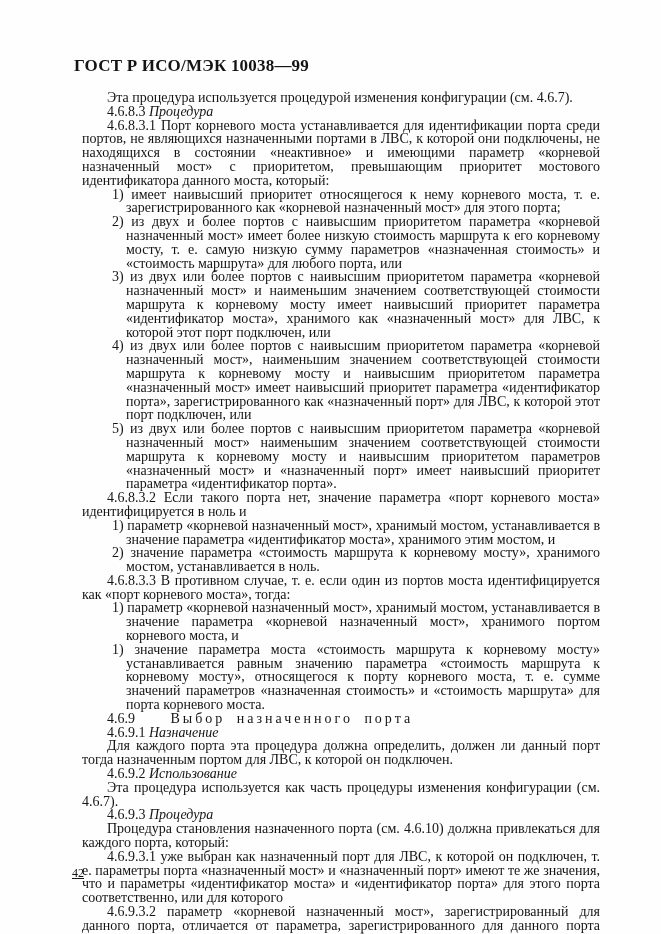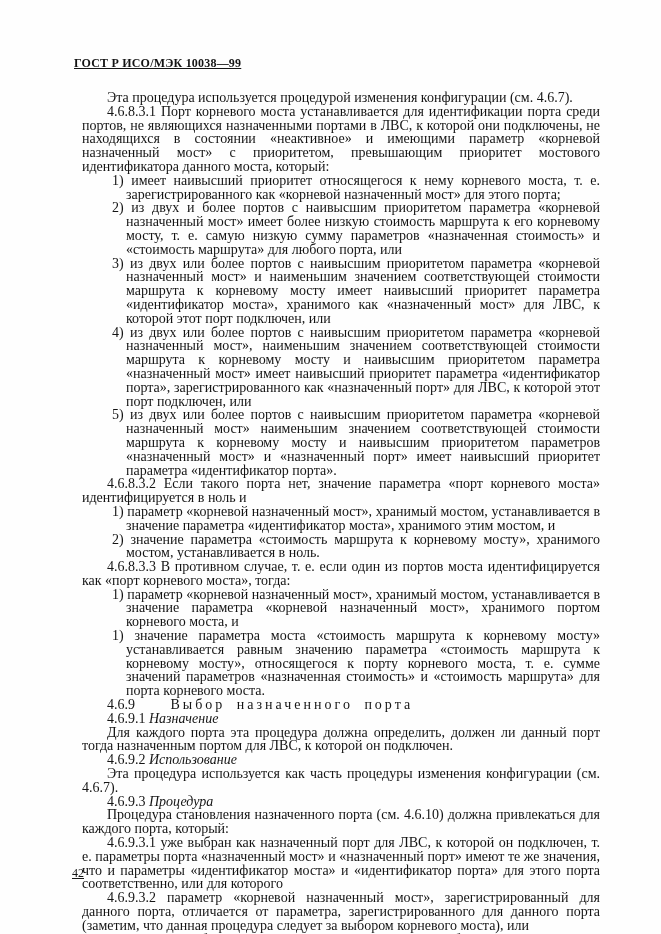--- a/index.html
+++ b/index.html
@@ -13,25 +13,24 @@
     width: 661px;
     height: 934px;
     background: #fefefe;
     overflow: hidden;
     color: #141414;
   }
   .doc-header {
     position: absolute;
     top: 56px;
     left: 74px;
-    font-size: 12px;
+    font-size: 17px;
     font-weight: bold;
     letter-spacing: 0.2px;
     white-space: nowrap;
-    text-decoration: underline;
   }
   .doc-body {
     position: absolute;
     top: 91px;
     left: 82px;
     width: 518px;
     font-size: 14px;
     line-height: 13.8px;
     text-align: justify;
   }
@@ -56,20 +55,21 @@
 <body>
 
 <div class="page">
 
   <div class="doc-header">ГОСТ Р ИСО/МЭК 10038—99</div>
 
   <div class="doc-body">
 
     <p class="para">Эта процедура используется процедурой изменения конфигурации (см. 4.6.7).</p>
 
+    <p class="heading"><span>4.6.8.3</span> <span class="title-italic">Процедура</span></p>
 
     <p class="para">4.6.8.3.1 Порт корневого моста устанавливается для идентификации порта среди портов, не являющихся назначенными портами в ЛВС, к которой они подключены, не находящихся в состоянии «неактивное» и имеющими параметр «корневой назначенный мост» с приоритетом, превышающим приоритет мостового идентификатора данного моста, который:</p>
 
     <p class="list-item">1) имеет наивысший приоритет относящегося к нему корневого моста, т. е. зарегистрированного как «корневой назначенный мост» для этого порта;</p>
     <p class="list-item">2) из двух и более портов с наивысшим приоритетом параметра «корневой назначенный мост» имеет более низкую стоимость маршрута к его корневому мосту, т. е. самую низкую сумму параметров «назначенная стоимость» и «стоимость маршрута» для любого порта, или</p>
     <p class="list-item">3) из двух или более портов с наивысшим приоритетом параметра «корневой назначенный мост» и наименьшим значением соответствующей стоимости маршрута к корневому мосту имеет наивысший приоритет параметра «идентификатор моста», хранимого как «назначенный мост» для ЛВС, к которой этот порт подключен, или</p>
     <p class="list-item">4) из двух или более портов с наивысшим приоритетом параметра «корневой назначенный мост», наименьшим значением соответствующей стоимости маршрута к корневому мосту и наивысшим приоритетом параметра «назначенный мост» имеет наивысший приоритет параметра «идентификатор порта», зарегистрированного как «назначенный порт» для ЛВС, к которой этот порт подключен, или</p>
     <p class="list-item">5) из двух или более портов с наивысшим приоритетом параметра «корневой назначенный мост» наименьшим значением соответствующей стоимости маршрута к корневому мосту и наивысшим приоритетом параметров «назначенный мост» и «назначенный порт» имеет наивысший приоритет параметра «идентификатор порта».</p>
 
     <p class="para">4.6.8.3.2 Если такого порта нет, значение параметра «порт корневого моста» идентифицируется в ноль и</p>

